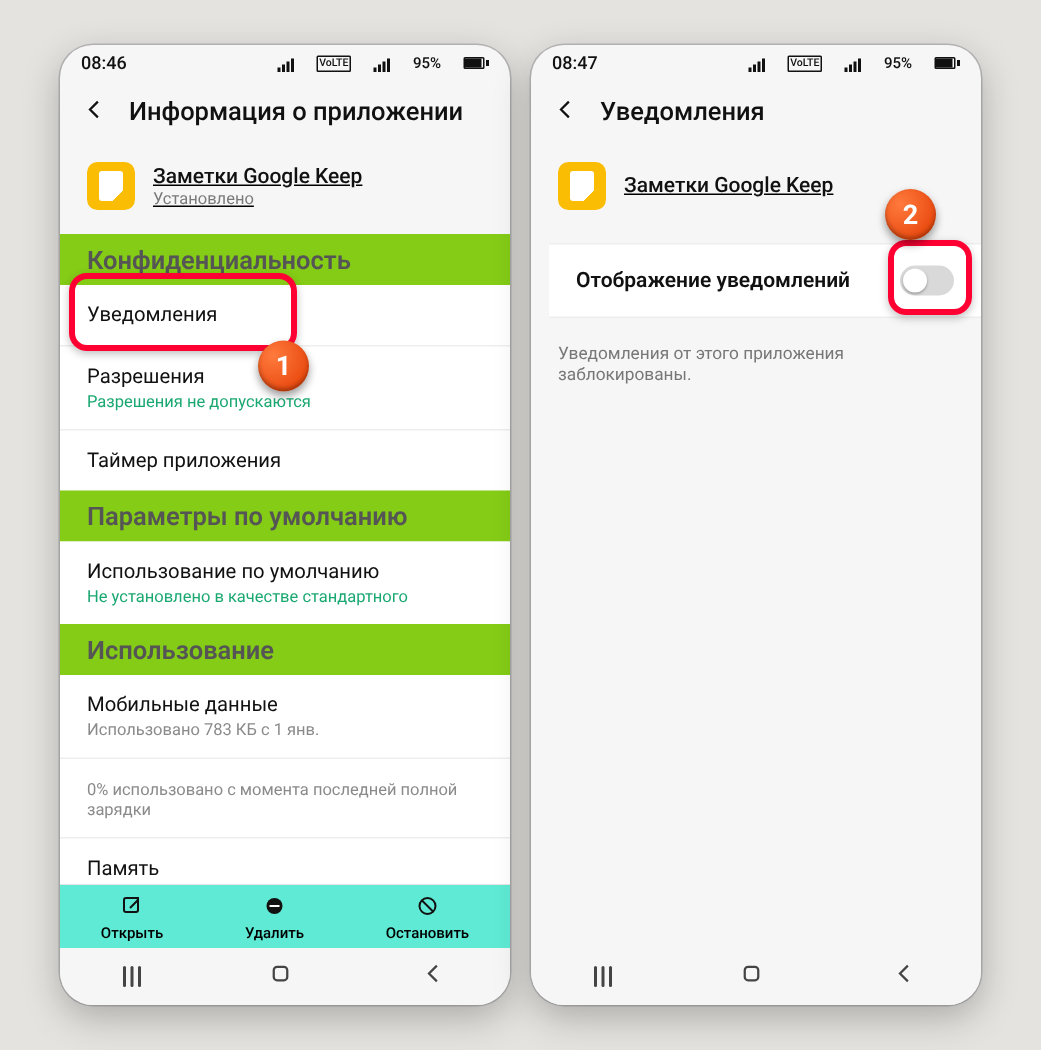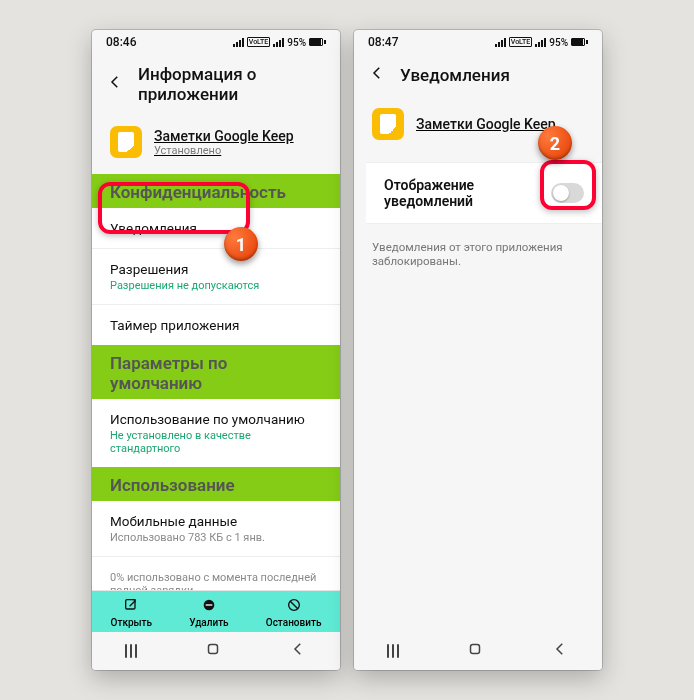--- a/index.html
+++ b/index.html
@@ -7,41 +7,41 @@
     background: #e4e3df;
     font-family: -apple-system, BlinkMacSystemFont, "Segoe UI", Roboto, sans-serif;
     width: 694px;
     height: 700px;
     display: flex;
     justify-content: center;
     align-items: center;
     gap: 14px;
   }
   .phone {
-    width: 248px;
+    width: 300px;
     height: 640px;
     background: #f6f6f6;
-    border-radius: 4px;
+    border-radius: 22px;
     box-shadow: 0 8px 24px rgba(0,0,0,.25), 0 0 0 1px #bbb;
     overflow: hidden;
     position: relative;
     display: flex;
     flex-direction: column;
   }
   .statusbar {
     height: 24px;
     display: flex;
     align-items: center;
     justify-content: space-between;
     padding: 0 14px;
     font-size: 12px;
     font-weight: 500;
     color: #111;
   }
-  .st-icons { display: flex; align-items: center; gap: 3px; font-size: 10px; }
+  .st-icons { display: flex; gap: 15px; font-size: 10px; }
   .header {
     display: flex;
     align-items: center;
     gap: 14px;
     padding: 10px 14px 14px;
   }
   .back-arrow svg { width: 18px; height: 18px; }
   .header-title { font-size: 17px; font-weight: 500; color: #111; }
   .app-row {
     display: flex;
@@ -75,21 +75,21 @@
   }
   .item {
     padding: 12px 18px;
     border-bottom: 1px solid #eee;
   }
   .item:last-child { border-bottom: none; }
   .item-title { font-size: 13.5px; color: #111; }
   .item-sub { font-size: 11px; color: #8a8a8a; margin-top: 2px; }
   .item-sub.green { color: #1aa871; }
   .toggle-row {
-    display: flex; align-items: center; justify-content: center;
+    display: flex; align-items: center; justify-content: space-between;
     padding: 14px 18px;
     background: #fff;
     border-top: 1px solid #eee;
     border-bottom: 1px solid #eee;
     margin-left: 12px;
   }
   .toggle-title { font-size: 14px; font-weight: 600; color: #111; }
   .toggle {
     width: 36px; height: 20px; border-radius: 10px; background: #d9d9d9;
     position: relative;

